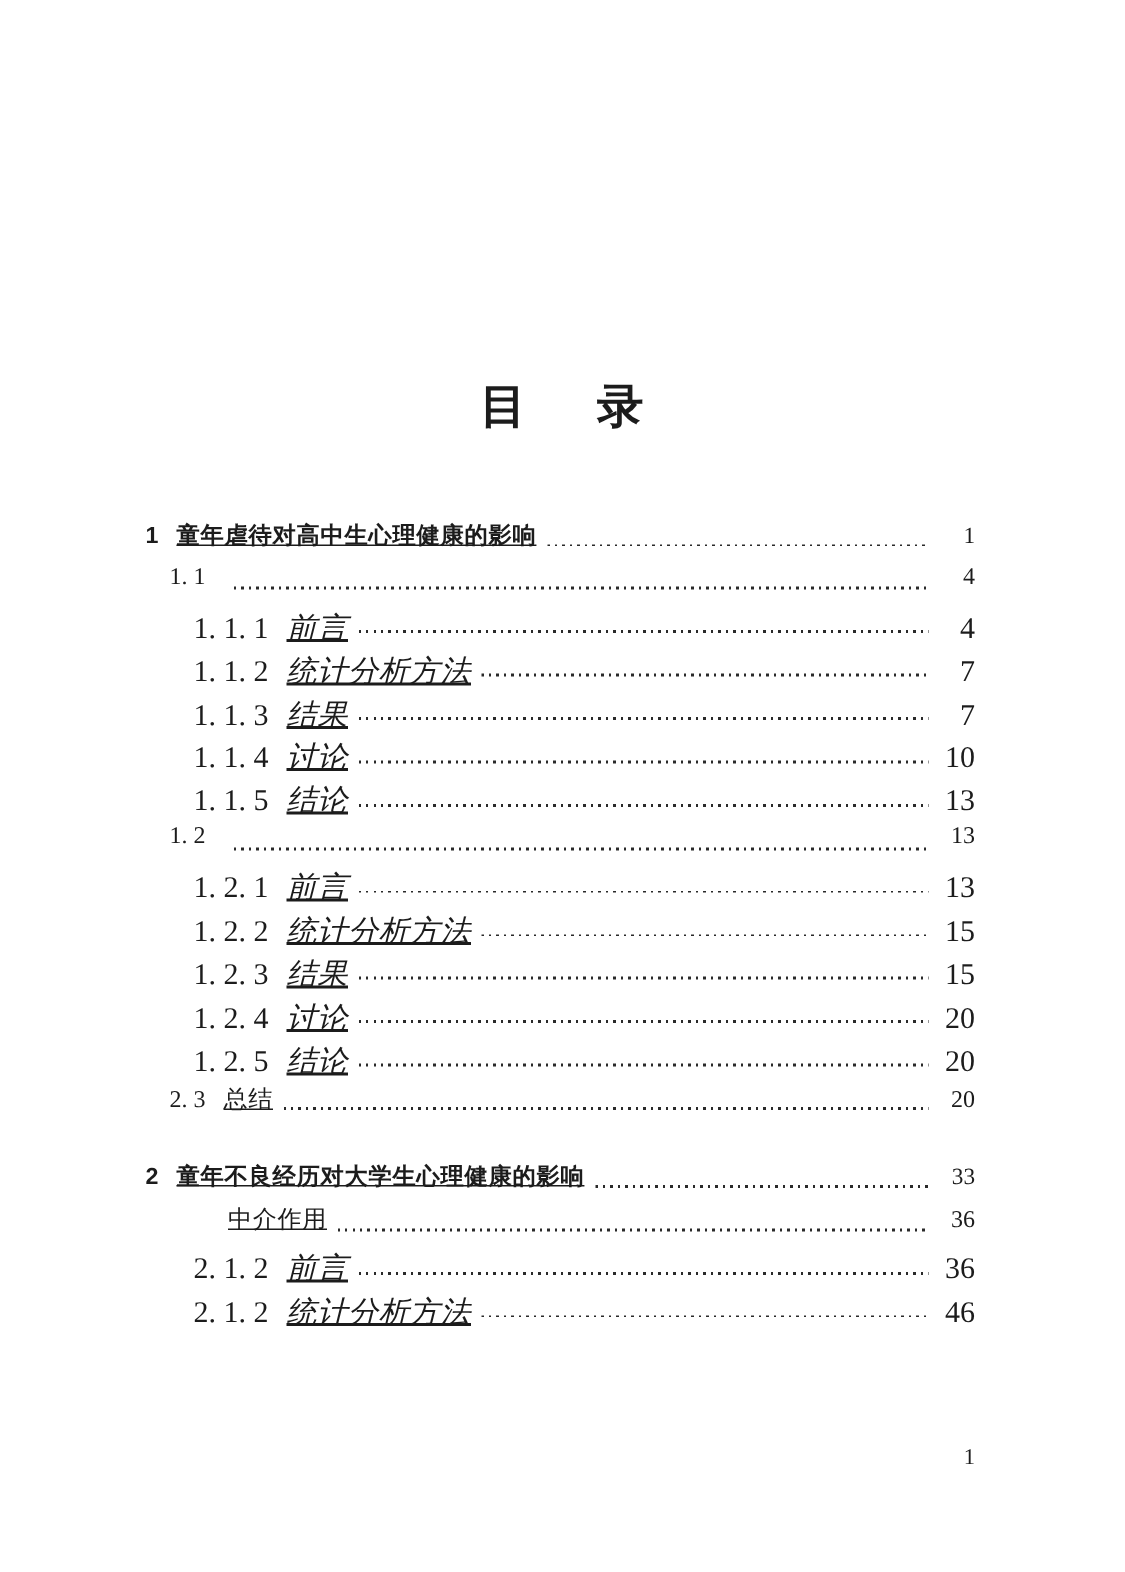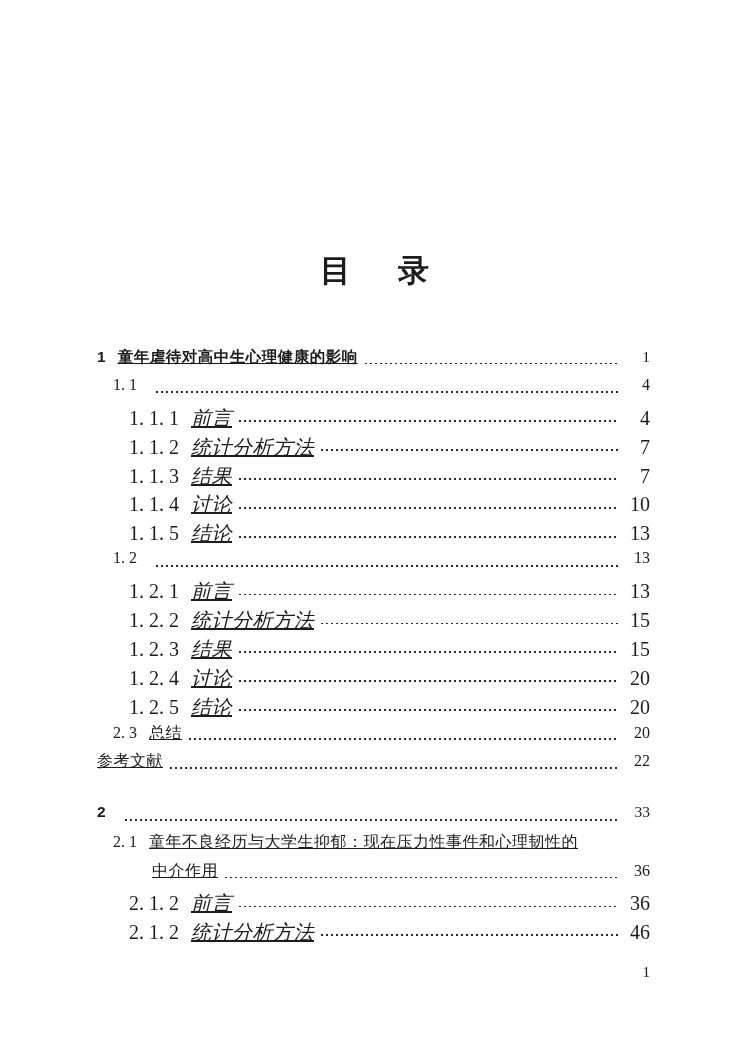--- a/index.html
+++ b/index.html
@@ -128,33 +128,25 @@
         <span class="txt">结论</span>
         <span class="dots"></span>
         <span class="pg">20</span>
       </div>
       <div class="row lvl-2">
         <span class="num">2. 3</span>
         <span class="txt">总结</span>
         <span class="dots"></span>
         <span class="pg">20</span>
       </div>
-      <div class="row lvl-ref">
-        <span class="txt">参考文献</span>
-        <span class="dots"></span>
-        <span class="pg">22</span>
-      </div>
       <div class="row lvl-1 gap">
         <span class="num">2</span>
+        <span class="txt">童年不良经历对大学生心理健康的影响</span>
         <span class="dots"></span>
         <span class="pg">33</span>
-      </div>
-      <div class="row lvl-2">
-        <span class="num">2. 1</span>
-        <span class="txt">童年不良经历与大学生抑郁：现在压力性事件和心理韧性的</span>
       </div>
       <div class="row lvl-2cont">
         <span class="txt">中介作用</span>
         <span class="dots"></span>
         <span class="pg">36</span>
       </div>
       <div class="row lvl-3">
         <span class="num">2. 1. 2</span>
         <span class="txt">前言</span>
         <span class="dots"></span>

